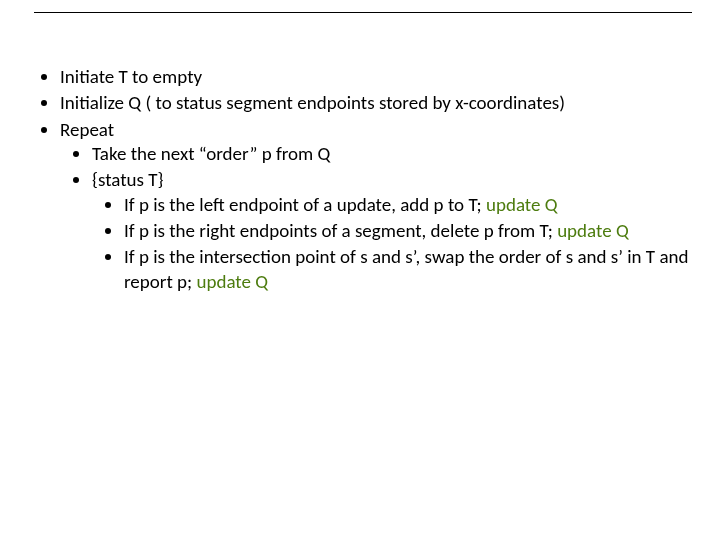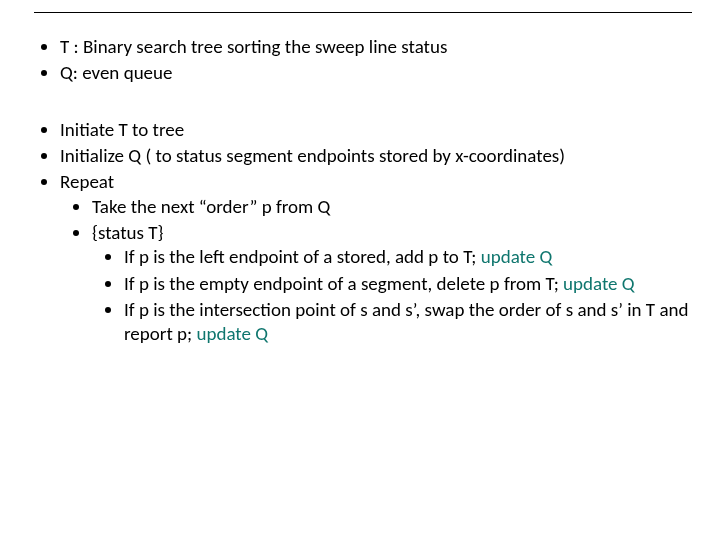--- a/index.html
+++ b/index.html
@@ -40,51 +40,47 @@
   }
   ul ul {
     padding-left: 32px;
   }
   li {
     margin: 0 0 2px 0;
   }
   .gap {
     height: 30px;
   }
-  .red { color: #0f766e; }
+  .red { color: #4d7c0f; }
 </style>
 </head>
 <body>
 
 <div class="slide">
   <hr class="rule">
 
   <div class="content">
-    <ul>
-      <li>T : Binary search tree sorting the sweep line status</li>
-      <li>Q: even queue</li>
-    </ul>
 
     <div class="gap"></div>
 
     <ul>
-      <li>Initiate T to tree</li>
+      <li>Initiate T to empty</li>
       <li>Initialize Q ( to status segment endpoints stored by x-coordinates)</li>
       <li>
         <span>Repeat</span>
         <ul>
           <li>Take the next “order” p from Q</li>
           <li>
             <span>{status T}</span>
             <ul>
               <li>
-                <span>If p is the left endpoint of a stored, add p to T; </span><span class="red">update  Q</span>
+                <span>If p is the left endpoint of a update, add p to T; </span><span class="red">update  Q</span>
               </li>
               <li>
-                <span>If p is the empty endpoint of a segment, delete p from T; </span><span class="red">update Q</span>
+                <span>If p is the right endpoints of a segment, delete p from T; </span><span class="red">update Q</span>
               </li>
               <li>
                 <span>If p is the intersection point of s and s’, swap the order of s and s’ in T and report p; </span><span class="red">update Q</span>
               </li>
             </ul>
           </li>
         </ul>
       </li>
     </ul>
   </div>

